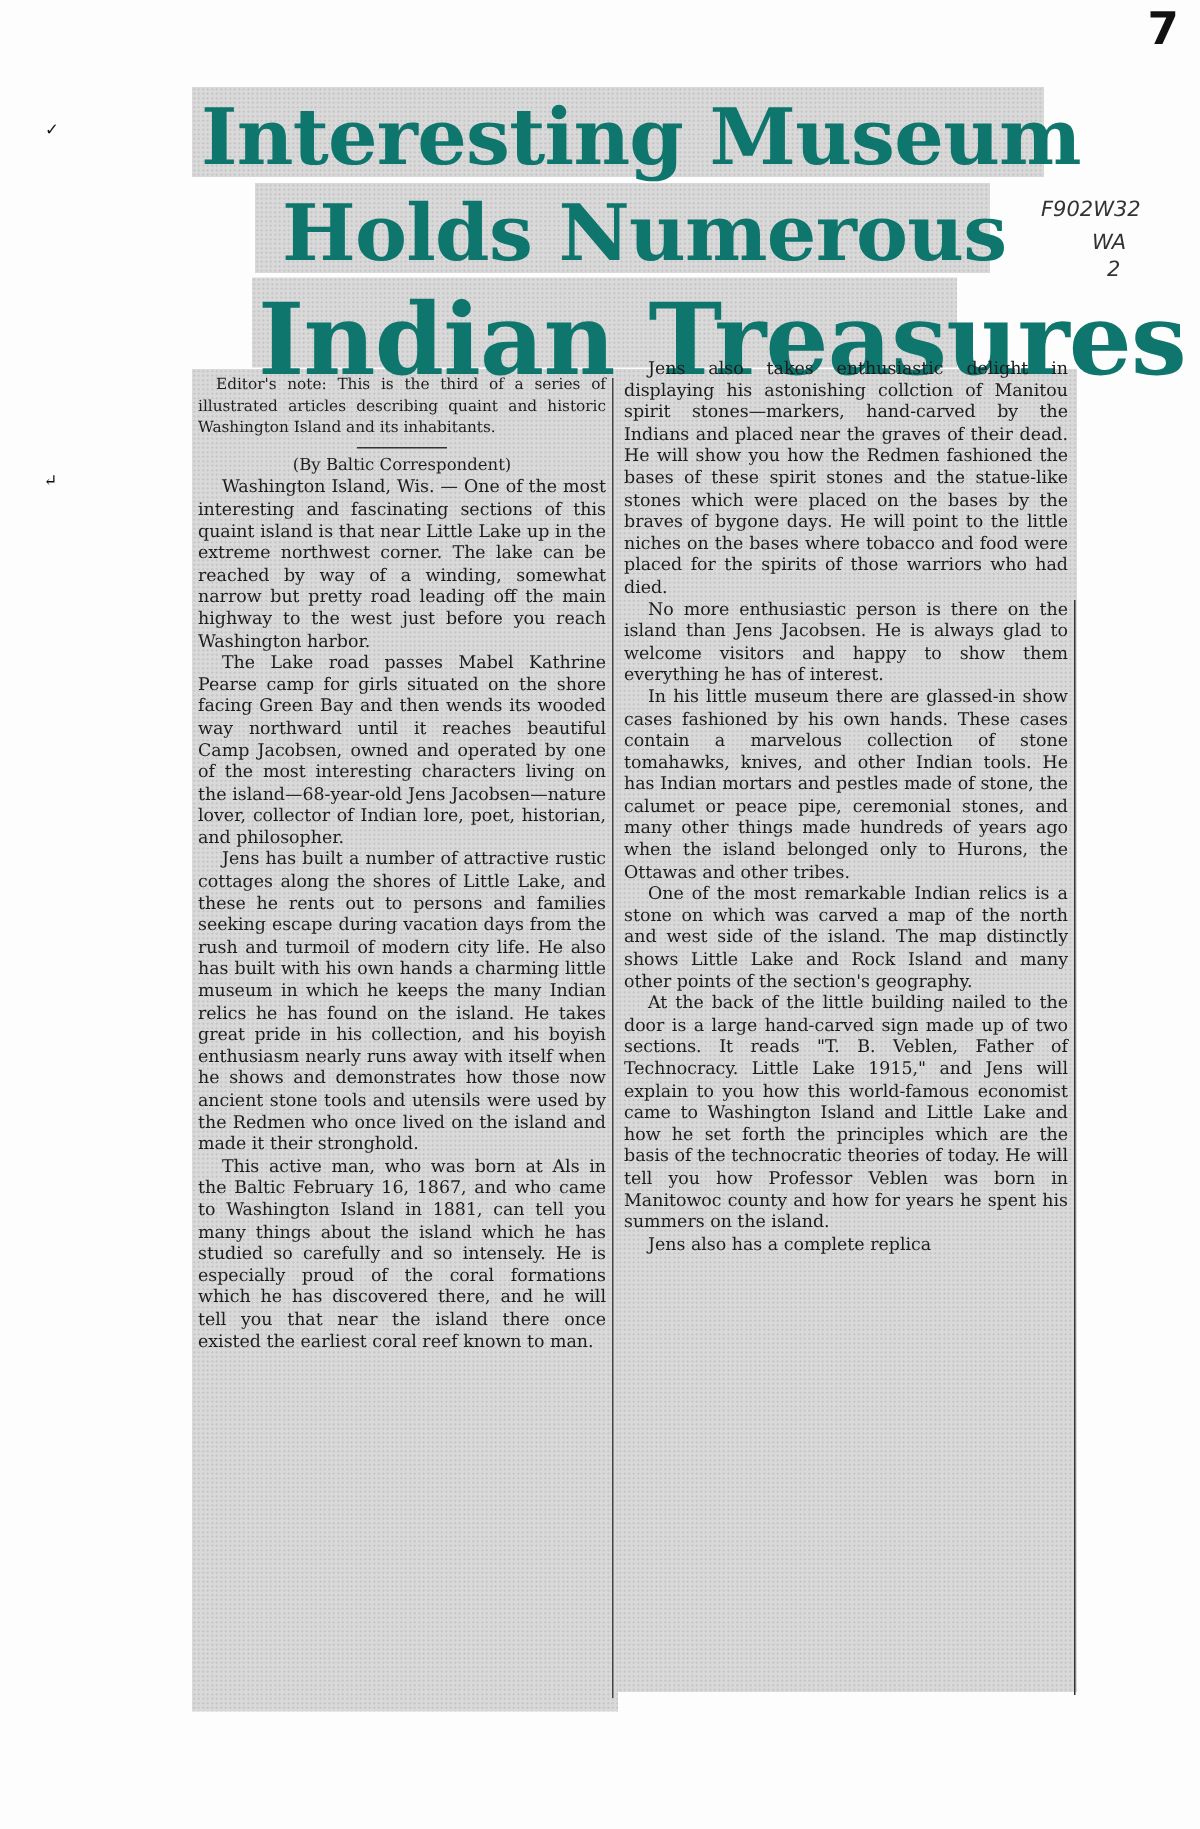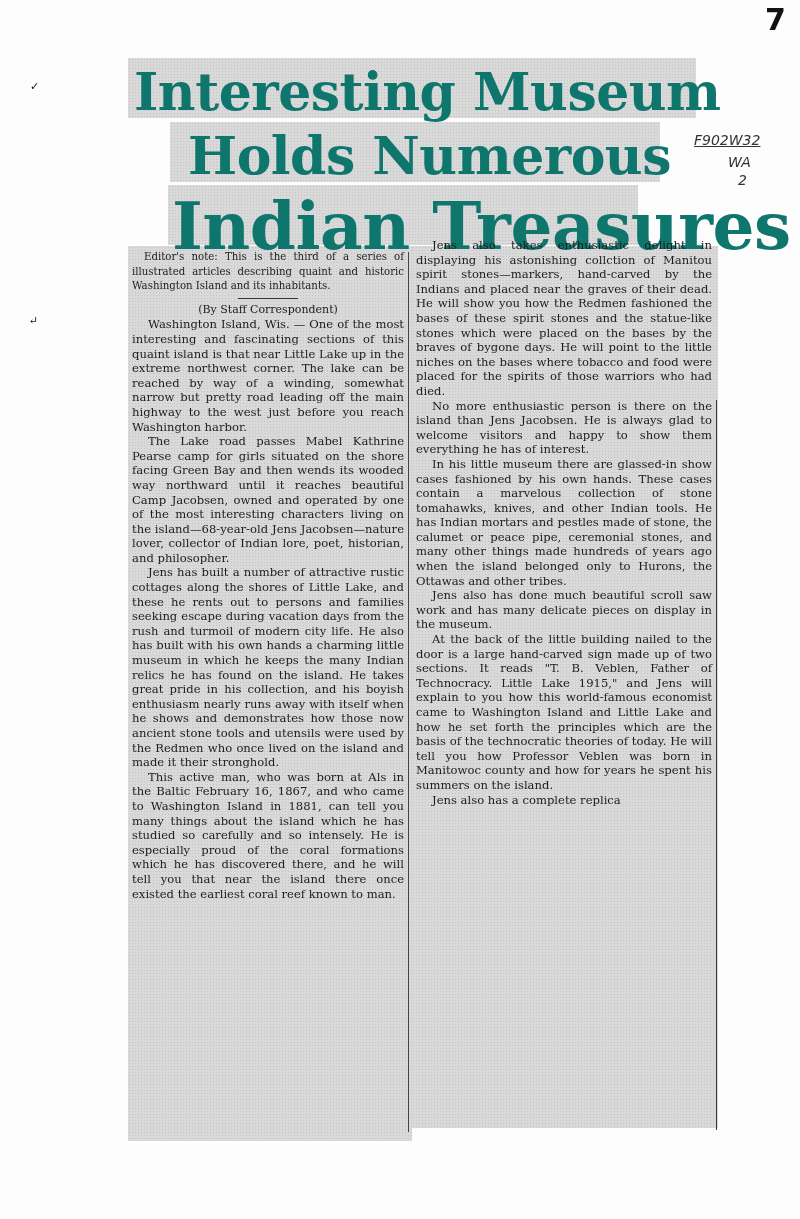--- a/index.html
+++ b/index.html
@@ -37,43 +37,43 @@
 </head>
 <body>
 
 <div class="clip-bg" style="left:128px; top:58px; width:568px; height:60px;"></div>
 <div class="clip-bg" style="left:170px; top:122px; width:490px; height:60px;"></div>
 <div class="clip-bg" style="left:168px; top:185px; width:470px; height:60px;"></div>
 <div class="clip-bg" style="left:128px; top:246px; width:284px; height:895px;"></div>
 <div class="clip-bg" style="left:412px; top:246px; width:306px; height:882px;"></div>
 
 <div class="hand" style="left:765px; top:2px; font-size:30px; font-weight:bold; font-style:normal; color:#111;">7</div>
-<div class="hand" style="left:694px; top:132px; font-size:14px; text-decoration: underline;">F902W32</div>
+<div class="hand" style="left:694px; top:132px; font-size:14px; ">F902W32</div>
 <div class="hand" style="left:728px; top:154px; font-size:14px;">WA</div>
 <div class="hand" style="left:738px; top:172px; font-size:14px;">2</div>
 <div class="mark" style="left:30px; top:80px;">✓</div>
 <div class="mark" style="left:29px; top:314px;">↵</div>
 
 <div class="headline" style="left:134px; top:66px; font-size:52px;">Interesting Museum</div>
 <div class="headline" style="left:188px; top:130px; font-size:52px;">Holds Numerous</div>
 <div class="headline" style="left:172px; top:193px; font-size:66px;">Indian Treasures</div>
 
 <div class="col-divider" style="left:408px; top:252px; height:880px;"></div>
 <div class="col-divider" style="left:716px; top:400px; height:730px; background:#333;"></div>
 
 <div class="col" style="left:132px; top:250px; width:272px;">
   <p class="editor-note">Editor's note: This is the third of a series of illustrated articles describing quaint and historic Washington Island and its inhabitants.</p>
   <div class="rule"></div>
-  <p class="byline">(By Staff Correspondent)</p>
+  <p class="byline">(By Baltic Correspondent)</p>
   <p>Washington Island, Wis. — One of the most interesting and fascinating sections of this quaint island is that near Little Lake up in the extreme northwest corner. The lake can be reached by way of a winding, somewhat narrow but pretty road leading off the main highway to the west just before you reach Washington harbor.</p>
   <p>The Lake road passes Mabel Kathrine Pearse camp for girls situated on the shore facing Green Bay and then wends its wooded way northward until it reaches beautiful Camp Jacobsen, owned and operated by one of the most interesting characters living on the island—68-year-old Jens Jacobsen—nature lover, collector of Indian lore, poet, historian, and philosopher.</p>
   <p>Jens has built a number of attractive rustic cottages along the shores of Little Lake, and these he rents out to persons and families seeking escape during vacation days from the rush and turmoil of modern city life. He also has built with his own hands a charming little museum in which he keeps the many Indian relics he has found on the island. He takes great pride in his collection, and his boyish enthusiasm nearly runs away with itself when he shows and demonstrates how those now ancient stone tools and utensils were used by the Redmen who once lived on the island and made it their stronghold.</p>
   <p>This active man, who was born at Als in the Baltic February 16, 1867, and who came to Washington Island in 1881, can tell you many things about the island which he has studied so carefully and so intensely. He is especially proud of the coral formations which he has discovered there, and he will tell you that near the island there once existed the earliest coral reef known to man.</p>
 </div>
 
 <div class="col" style="left:416px; top:238px; width:296px;">
   <p>Jens also takes enthusiastic delight in displaying his astonishing collction of Manitou spirit stones—markers, hand-carved by the Indians and placed near the graves of their dead. He will show you how the Redmen fashioned the bases of these spirit stones and the statue-like stones which were placed on the bases by the braves of bygone days. He will point to the little niches on the bases where tobacco and food were placed for the spirits of those warriors who had died.</p>
   <p>No more enthusiastic person is there on the island than Jens Jacobsen. He is always glad to welcome visitors and happy to show them everything he has of interest.</p>
   <p>In his little museum there are glassed-in show cases fashioned by his own hands. These cases contain a marvelous collection of stone tomahawks, knives, and other Indian tools. He has Indian mortars and pestles made of stone, the calumet or peace pipe, ceremonial stones, and many other things made hundreds of years ago when the island belonged only to Hurons, the Ottawas and other tribes.</p>
-  <p>Jens also has done much beautiful scroll saw work and has many delicate pieces on display in the museum.</p>
+  <p>One of the most remarkable Indian relics is a stone on which was carved a map of the north and west side of the island. The map distinctly shows Little Lake and Rock Island and many other points of the section's geography.</p>
   <p>At the back of the little building nailed to the door is a large hand-carved sign made up of two sections. It reads "T. B. Veblen, Father of Technocracy. Little Lake 1915," and Jens will explain to you how this world-famous economist came to Washington Island and Little Lake and how he set forth the principles which are the basis of the technocratic theories of today. He will tell you how Professor Veblen was born in Manitowoc county and how for years he spent his summers on the island.</p>
   <p>Jens also has a complete replica</p>
 </div>
 
 </body></html>

